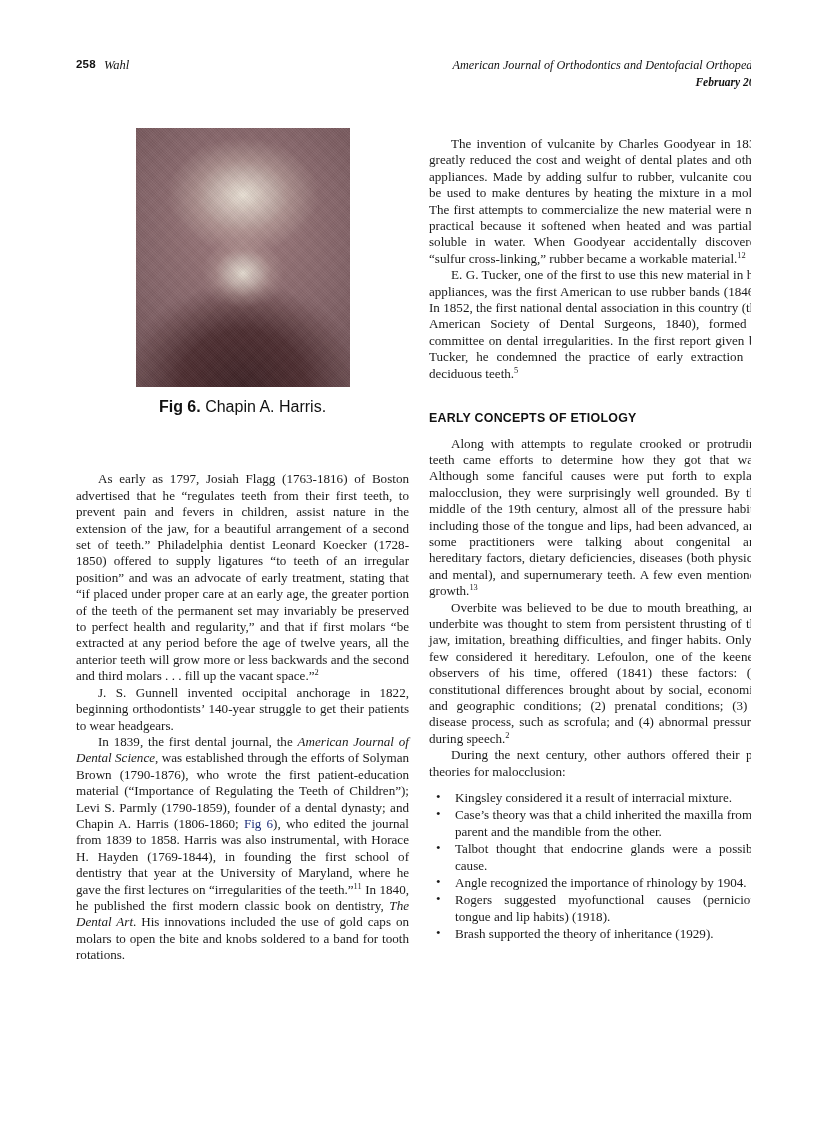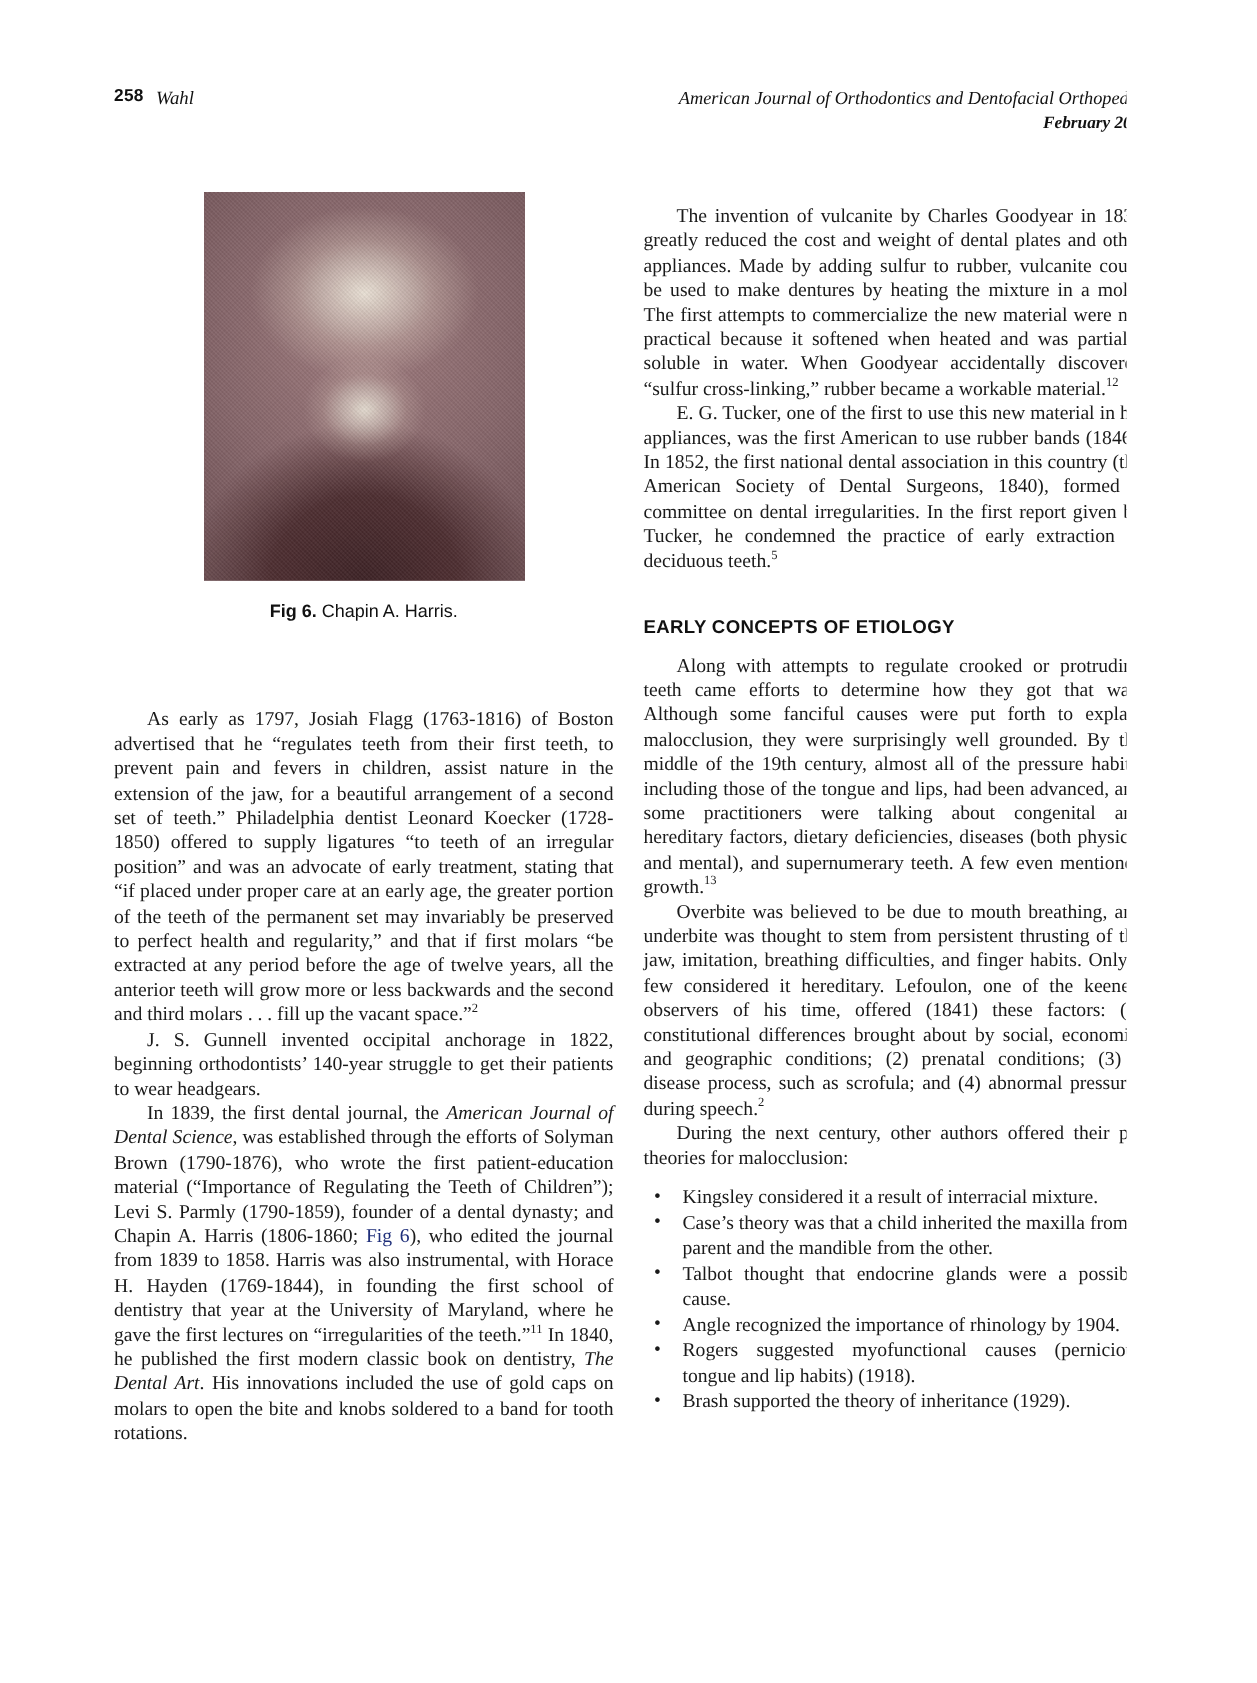--- a/index.html
+++ b/index.html
@@ -118,21 +118,21 @@
     inset: 0;
     background-image:
       repeating-linear-gradient(45deg, rgba(255,255,255,0.03) 0 1px, rgba(0,0,0,0.03) 1px 2px),
       repeating-linear-gradient(-45deg, rgba(255,255,255,0.02) 0 1px, rgba(0,0,0,0.02) 1px 2px);
     pointer-events: none;
   }
   .figure-caption {
     margin-top: 12px;
     text-align: center;
     font-family: "Liberation Sans", "DejaVu Sans", sans-serif;
-    font-size: 12px;
+    font-size: 16px;
     color: #111;
   }
   .figure-caption .fig-label {
     font-weight: bold;
   }
 
   .fig-gap { height: 56px; }
 
   
   h2.section-heading {

